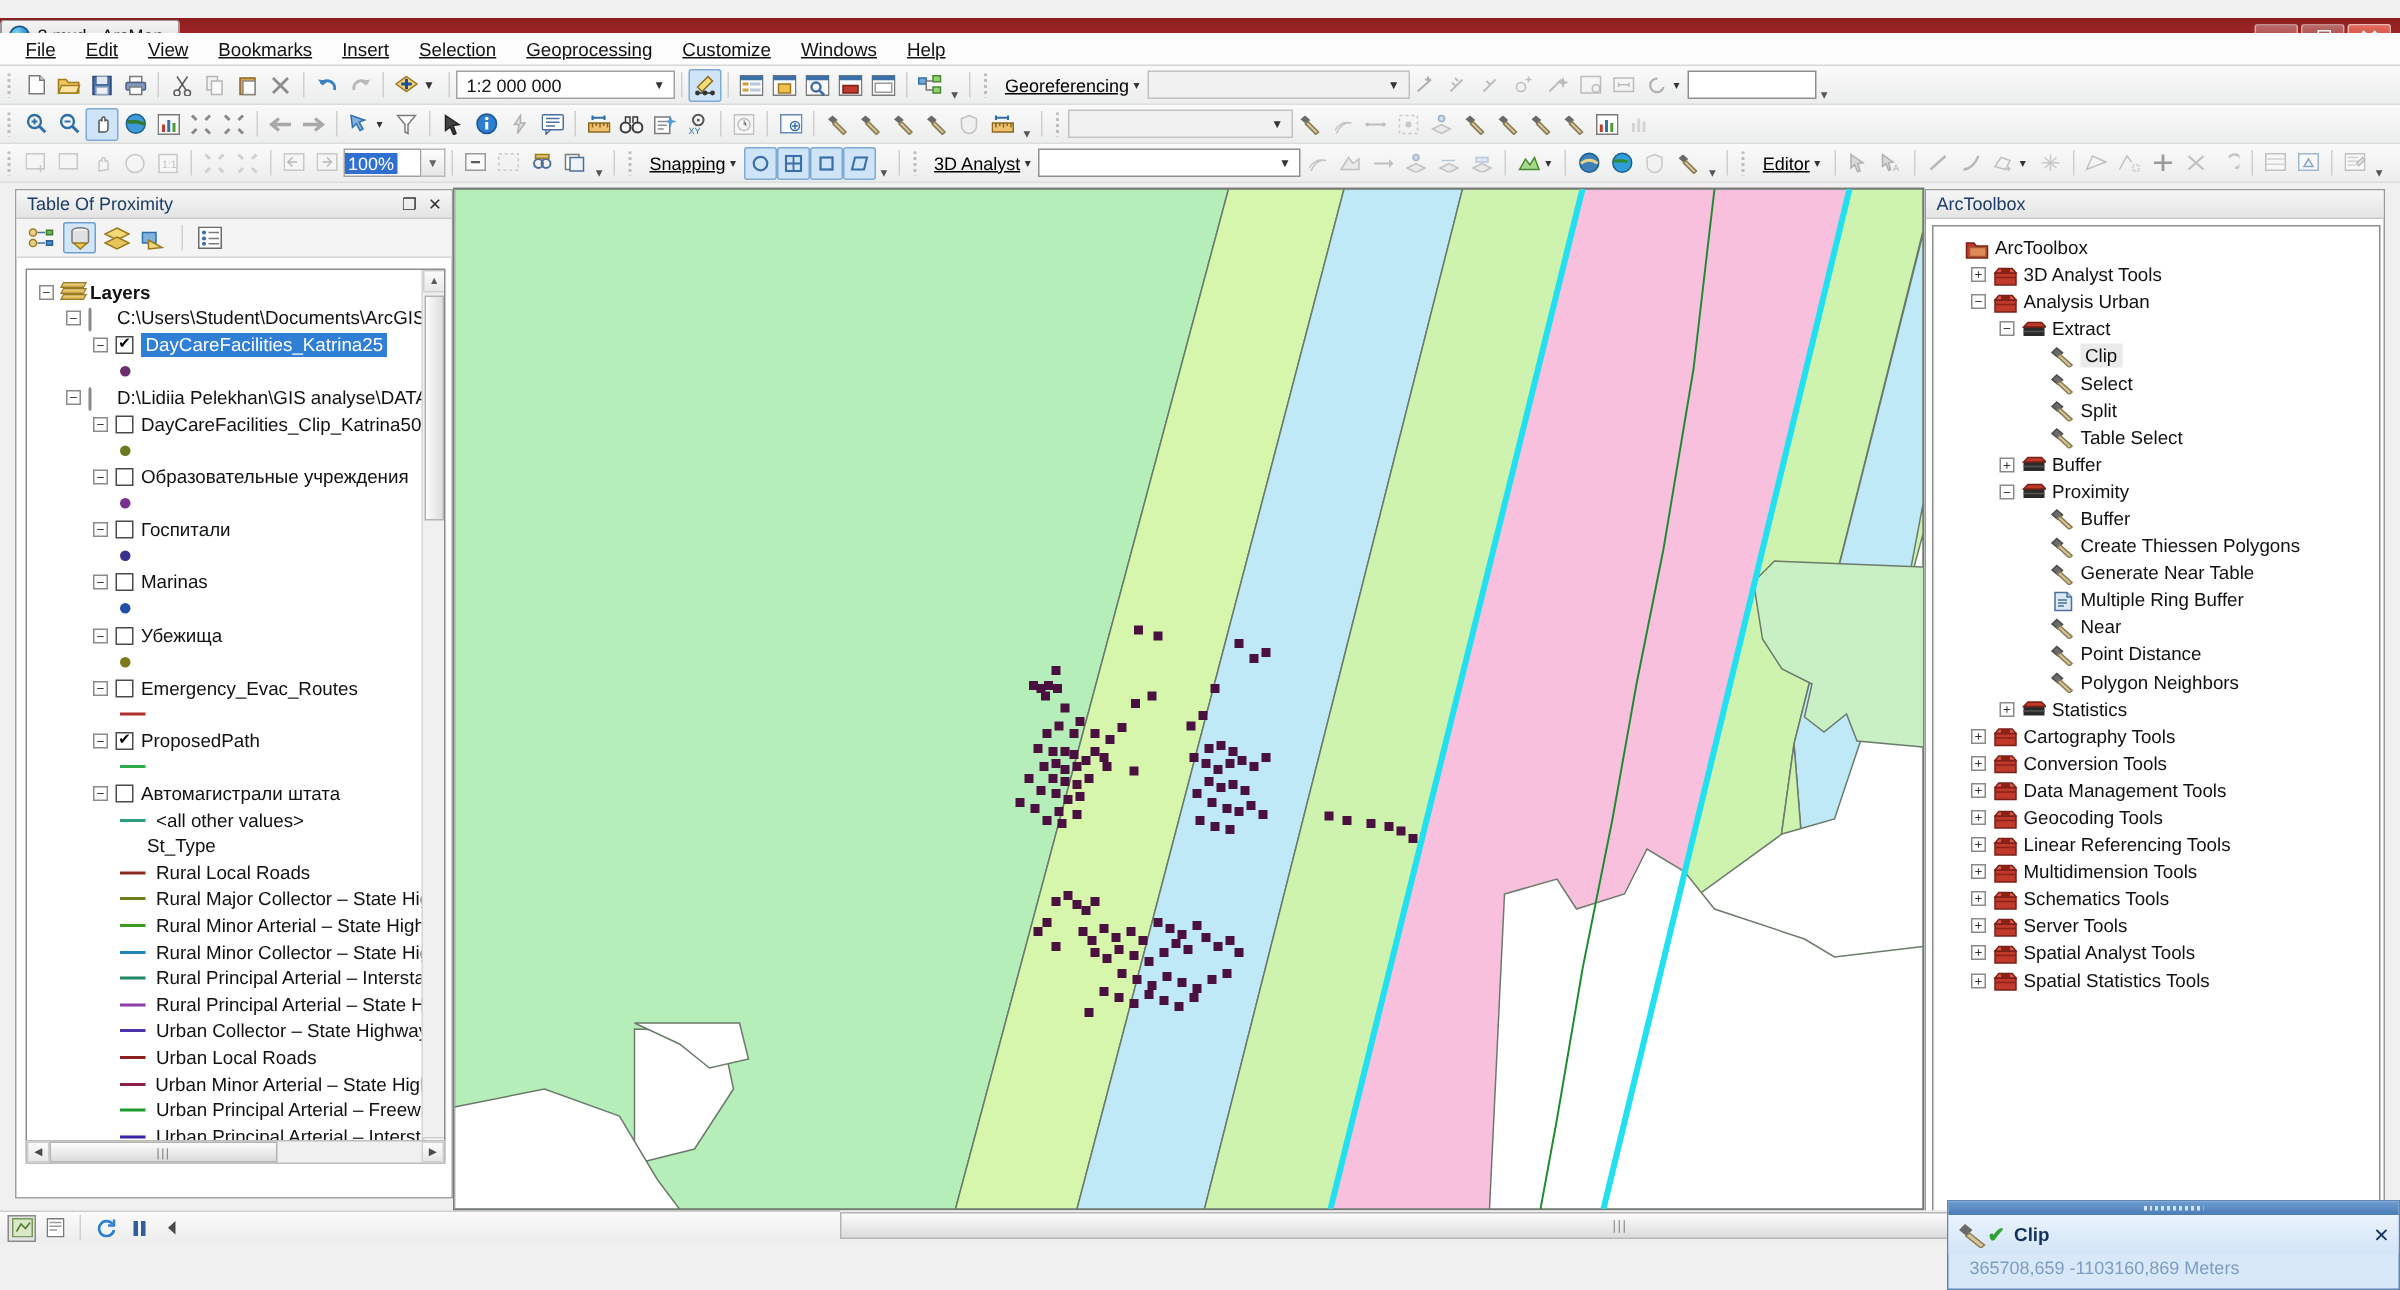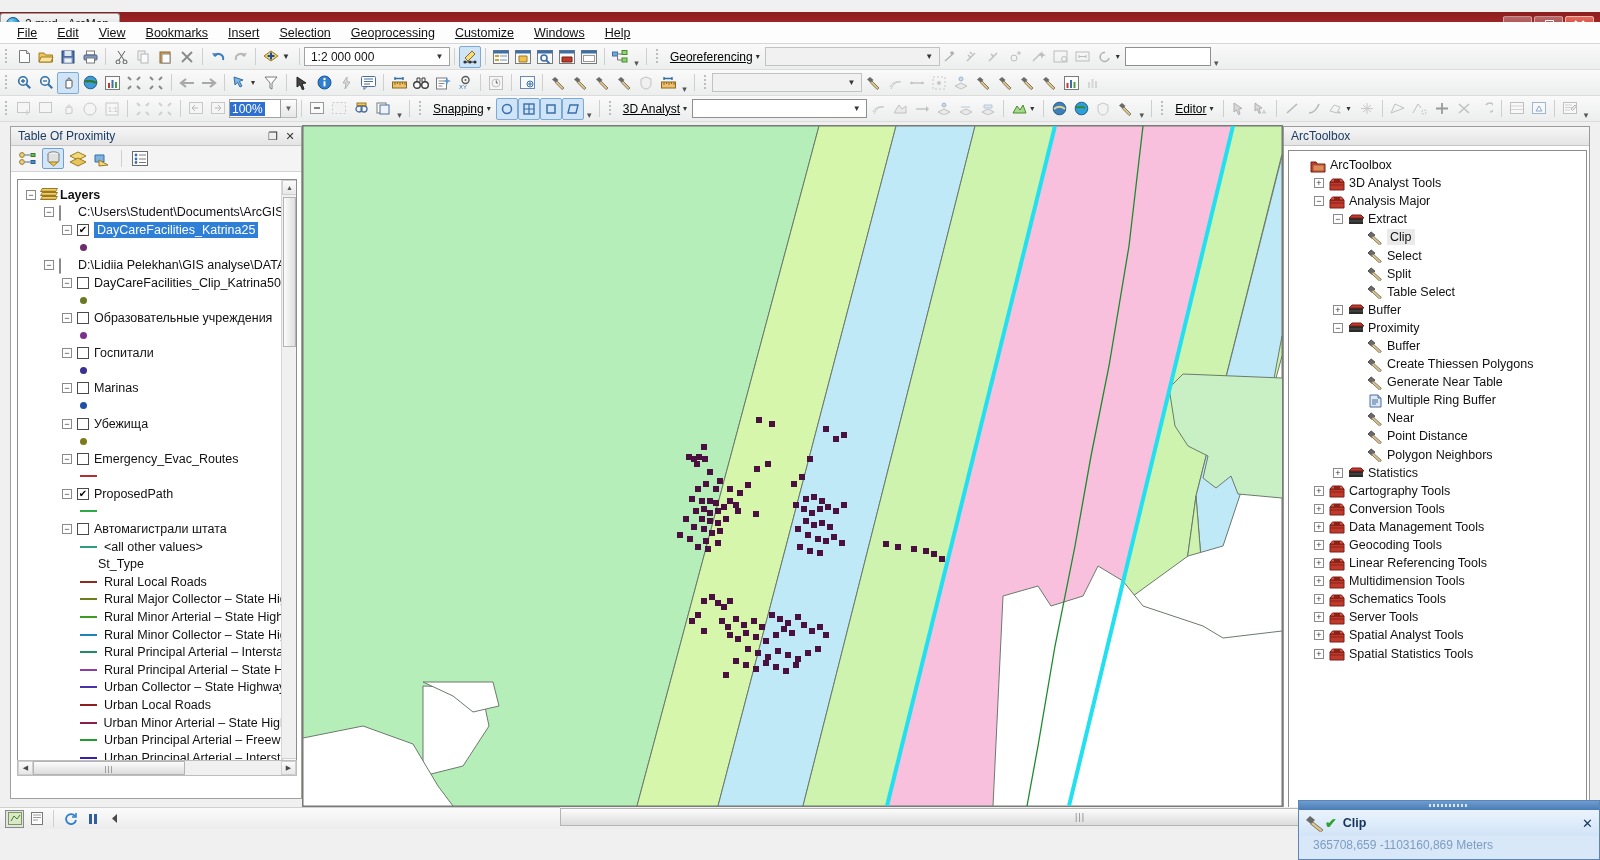--- a/index.html
+++ b/index.html
@@ -1385,21 +1385,21 @@
             <span class="lbl">3D Analyst Tools</span>
           </div>
           <div class="atb-row" style="padding-left: 25px;">
             <span class="expander">−</span>
             <span class="box-icon"><svg width="16" height="14" viewBox="0 0 16 14">
                 <path d="M1 5h14v8H1z" fill="#c0392b" stroke="#7a1f18"></path>
                 <path d="M1 5l2.5-3h9L15 5z" fill="#e05a48" stroke="#7a1f18"></path>
                 <rect x="5" y="2" width="6" height="3" fill="#8a2218"></rect>
                 <path d="M1 8h14" stroke="#8a2218"></path>
               </svg></span>
-            <span class="lbl">Analysis Major</span>
+            <span class="lbl">Analysis Urban</span>
           </div>
           <div class="atb-row" style="padding-left: 44px;">
             <span class="expander">−</span>
             <span class="box-icon"><svg width="16" height="13" viewBox="0 0 16 13">
                 <path d="M1 5h14v6H1z" fill="#2a2a2a"></path>
                 <path d="M1 5l3-3h9l3 3z" fill="#c0392b" stroke="#7a1f18"></path>
                 <path d="M1 8h14" stroke="#555"></path>
               </svg></span>
             <span class="lbl">Extract</span>
           </div>

